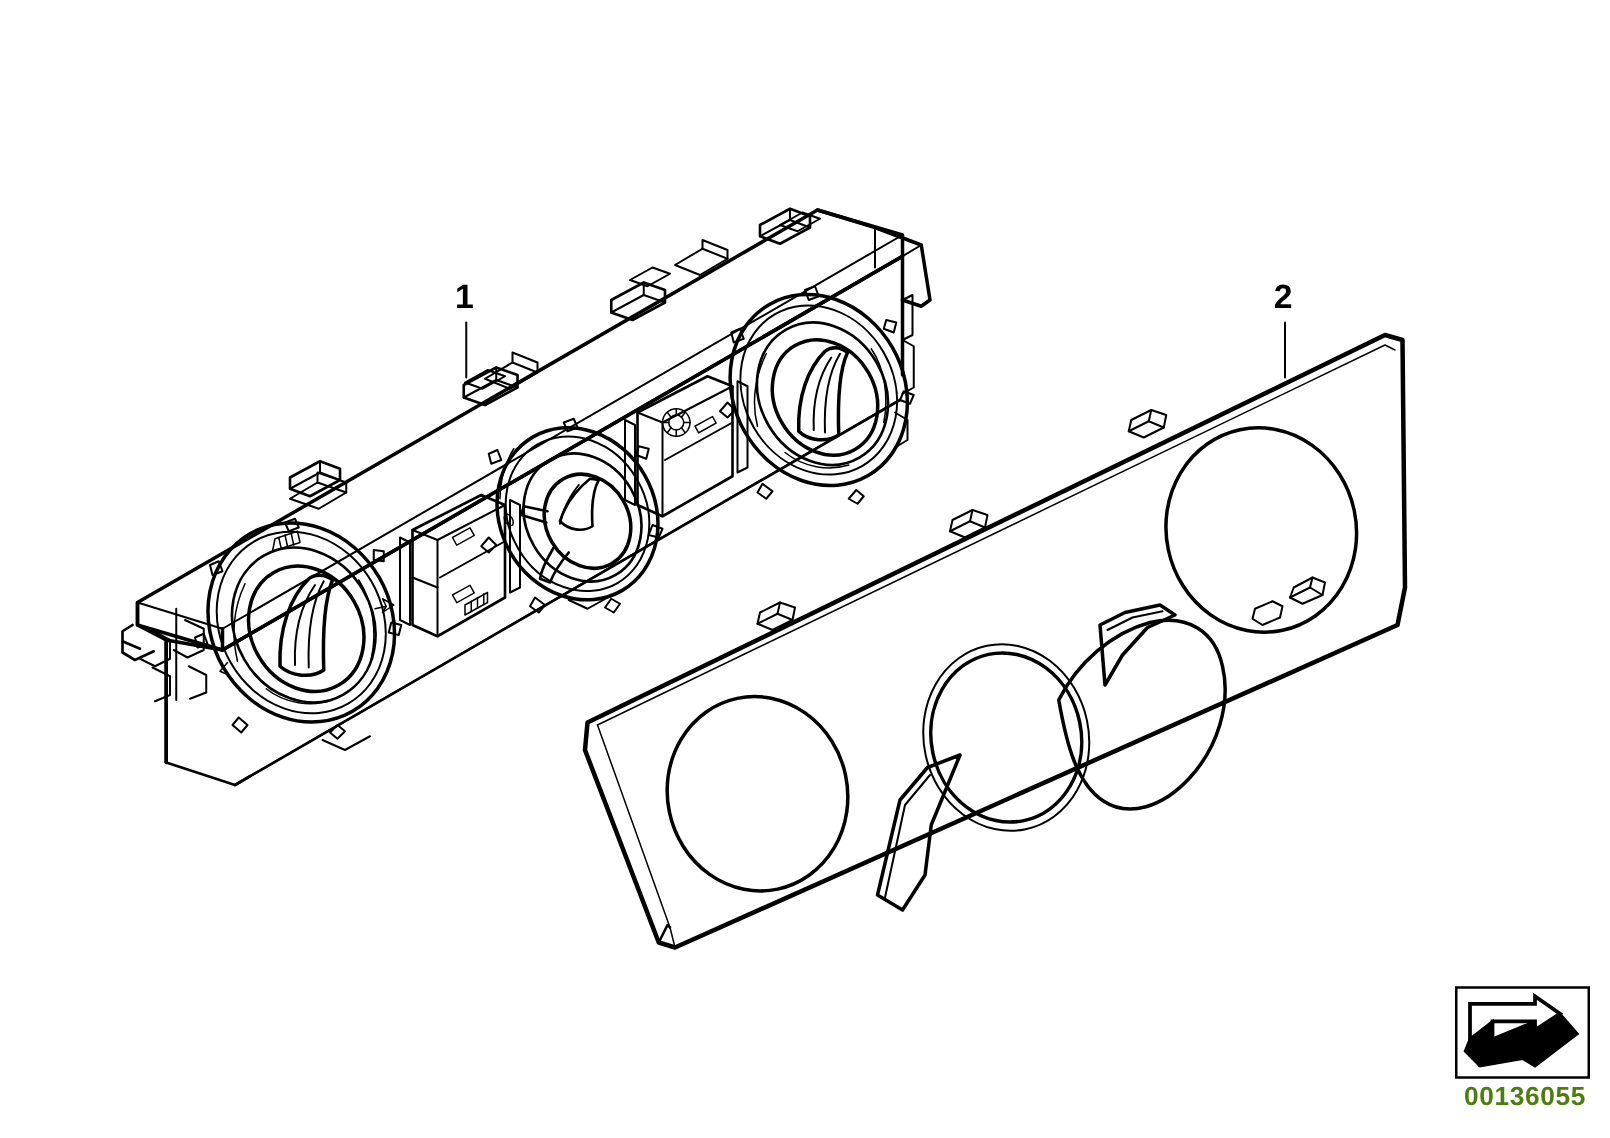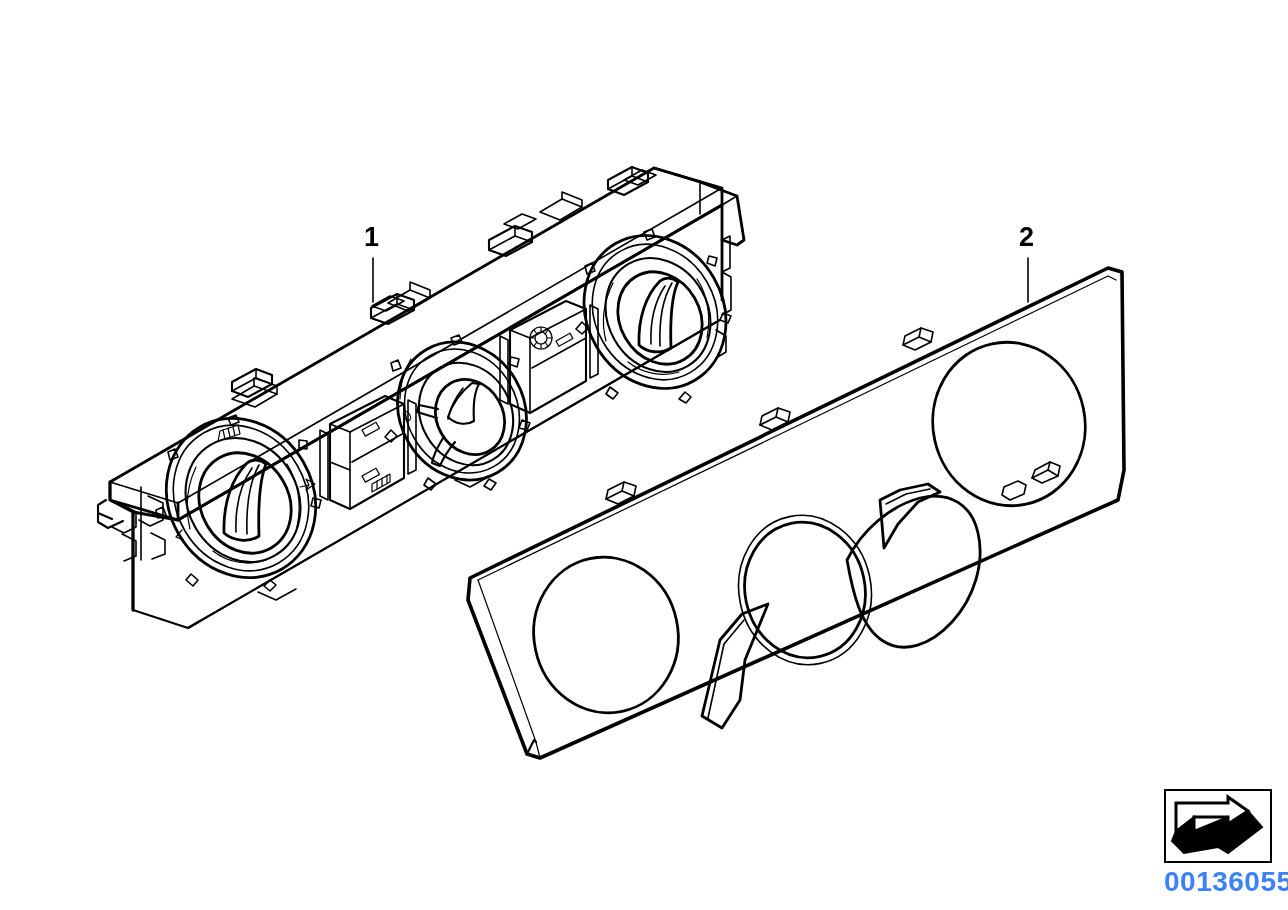--- a/index.html
+++ b/index.html
@@ -49,23 +49,23 @@
     width: 108px;
     height: 74px;
     border: 2px solid #000000;
     background: #ffffff;
     box-sizing: border-box;
     position: relative;
   }
   #legend-box svg { display: block; }
   #legend-code {
     font-family: "Liberation Sans", sans-serif;
-    font-size: 28px;
+    font-size: 21px;
     font-weight: bold;
-    color: #3b82f6;
+    color: #4d7c0f;
     margin-top: 3px;
     letter-spacing: 0.5px;
     white-space: nowrap;
   }
   .ln { fill: none; stroke: #000000; stroke-linejoin: round; stroke-linecap: round; }
   .w1 { stroke-width: 1.6; }
   .w15 { stroke-width: 2.1; }
   .w2 { stroke-width: 2.8; }
   .w3 { stroke-width: 3.6; }
   .thin { stroke-width: 1.2; }

